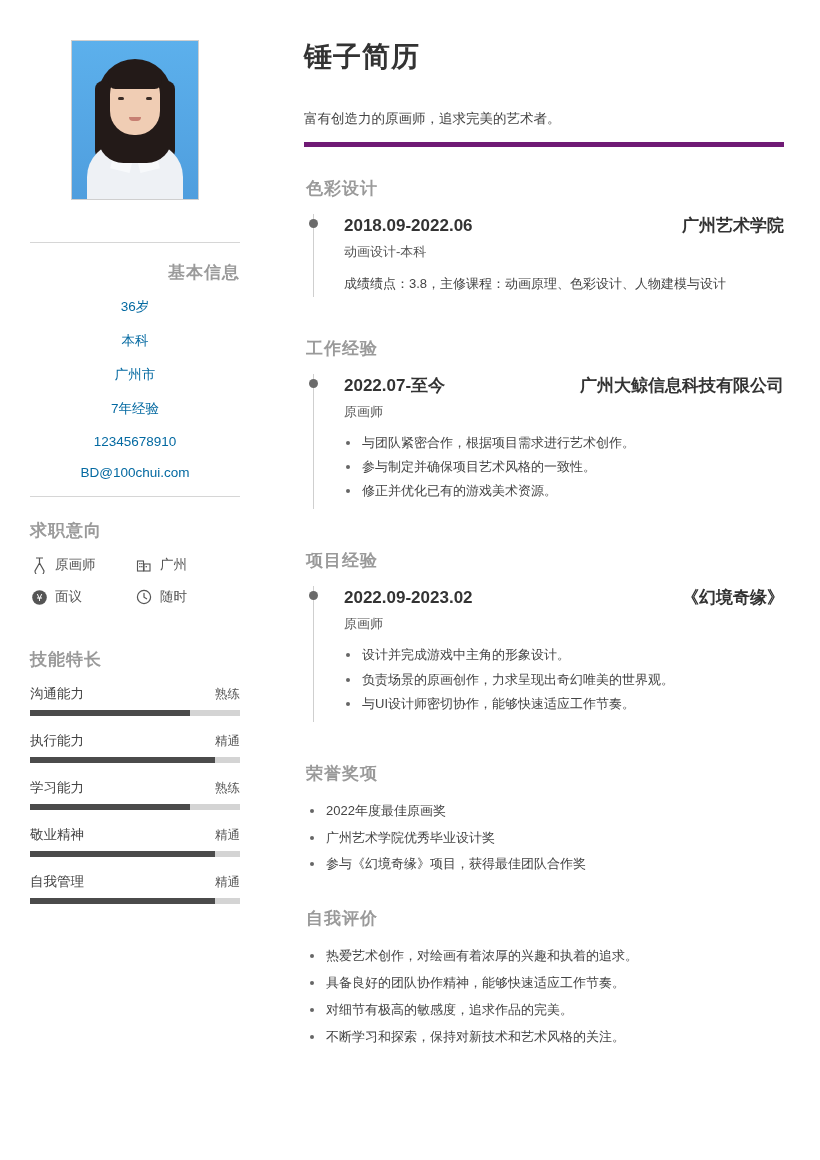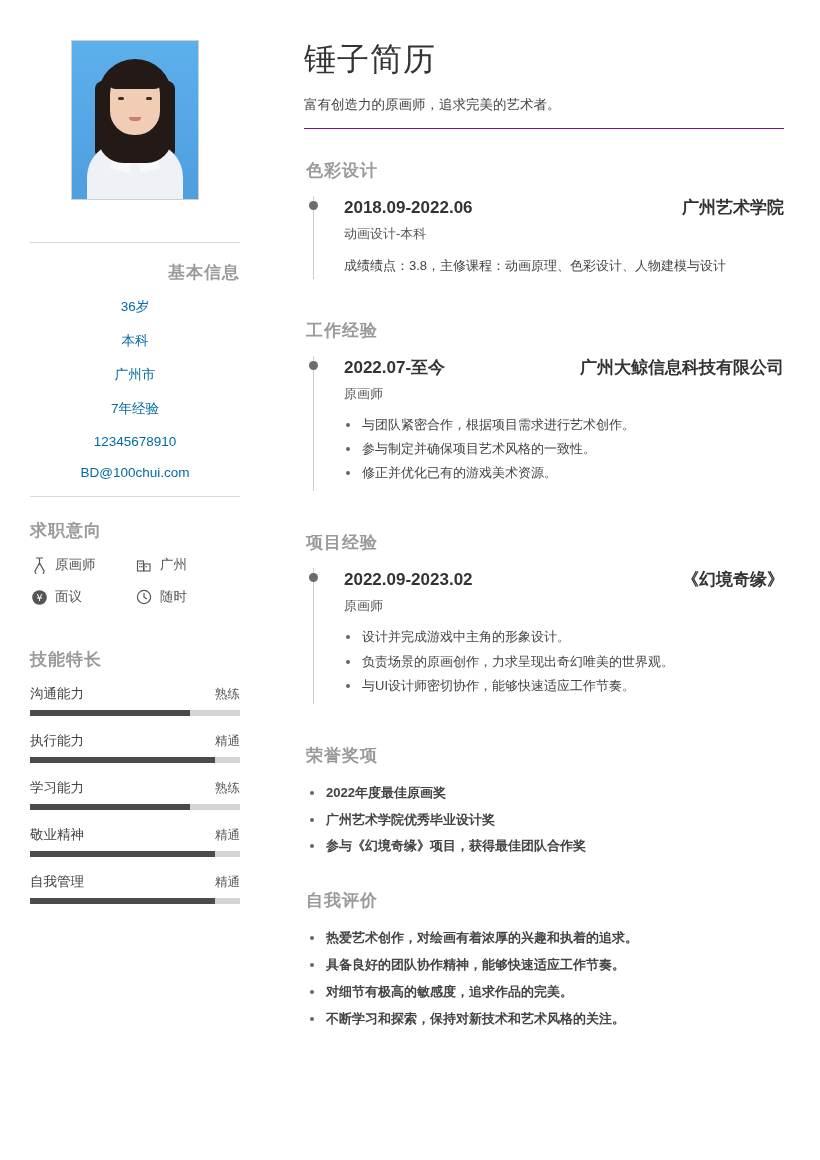--- a/index.html
+++ b/index.html
@@ -232,31 +232,31 @@
     display: block;
   }
 
   
   .right {
     flex: 1;
     padding: 38px 36px 0 34px;
     box-sizing: border-box;
   }
   .name {
-    font-size: 32px;
-    font-weight: normal;
+    font-size: 28px;
+    font-weight: bold;
     color: #333333;
-    margin: 0 0 14px 0;
+    margin: 0 0 34px 0;
     letter-spacing: 1px;
   }
   .tagline {
     font-size: 13.5px;
     color: #444;
     padding-bottom: 14px;
-    border-bottom: 1px solid #701a75;
+    border-bottom: 5px solid #701a75;
     margin-bottom: 30px;
   }
   .sec {
     margin-bottom: 6px;
   }
   .sec-title {
     color: #9a9a9a;
     font-size: 17px;
     font-weight: bold;
     letter-spacing: 1px;
@@ -320,21 +320,20 @@
     top: 8px;
     width: 4px;
     height: 4px;
     background: #666;
     border-radius: 50%;
   }
   .plain-list {
     list-style: none;
     margin: 16px 0 0 2px;
     padding: 0;
-    font-weight: bold;
   }
   .plain-list li {
     position: relative;
     padding-left: 20px;
     font-size: 13px;
     color: #444;
     line-height: 1.6;
     margin-bottom: 6px;
   }
   .plain-list li::before {

